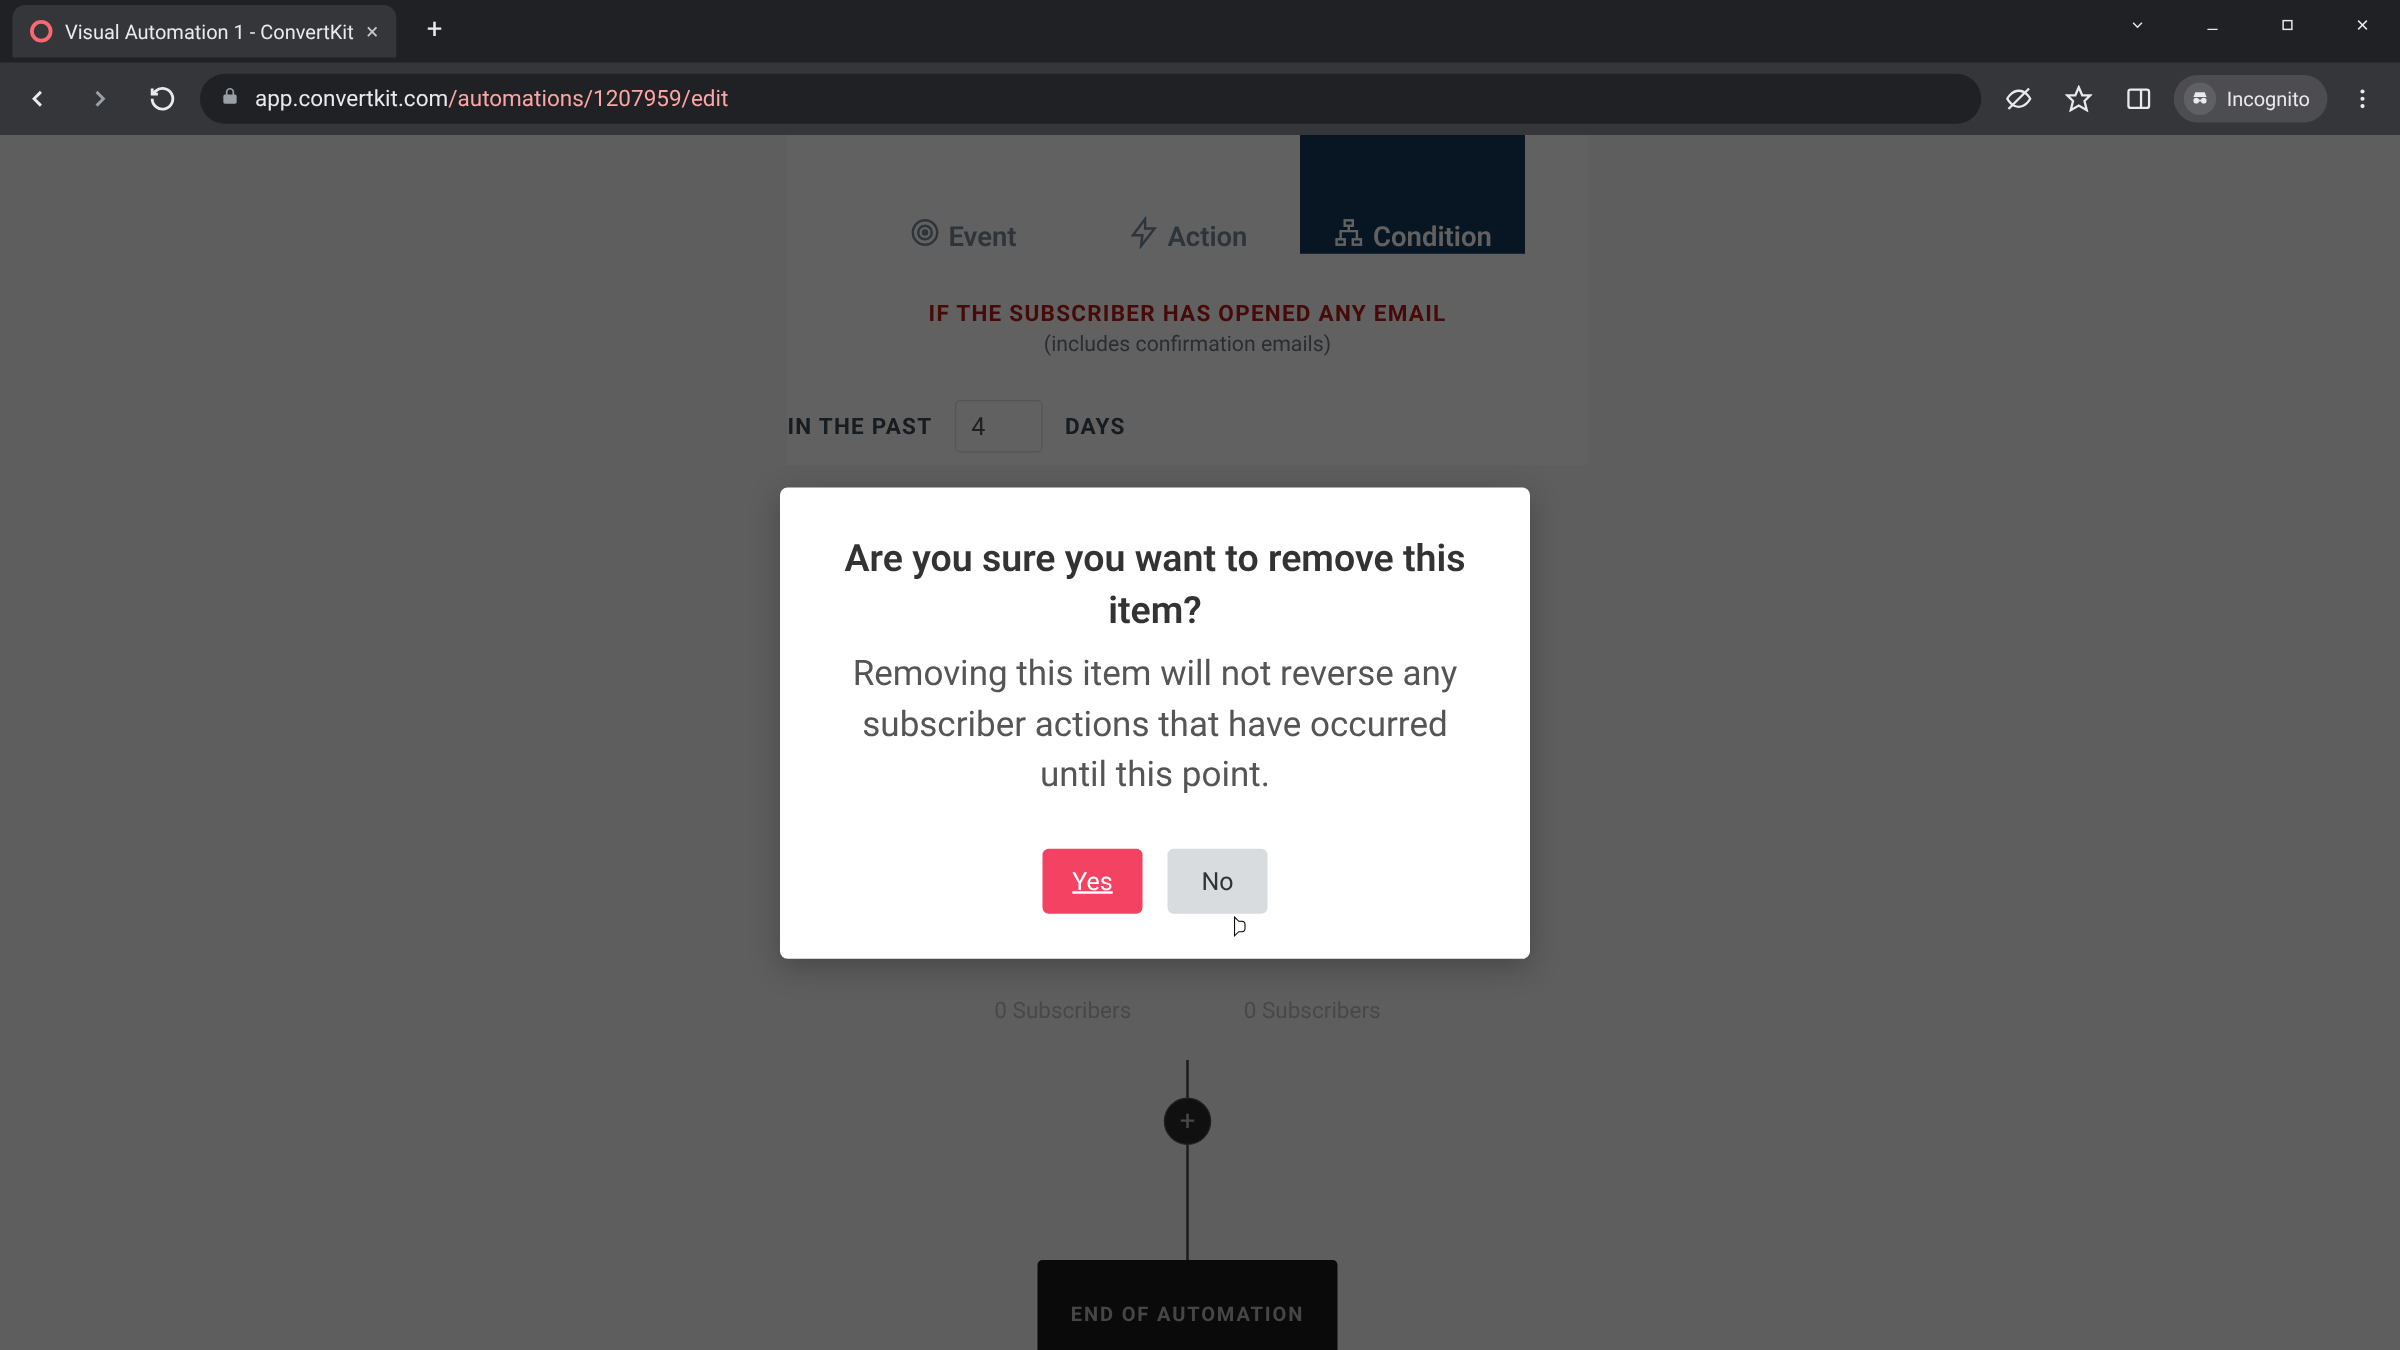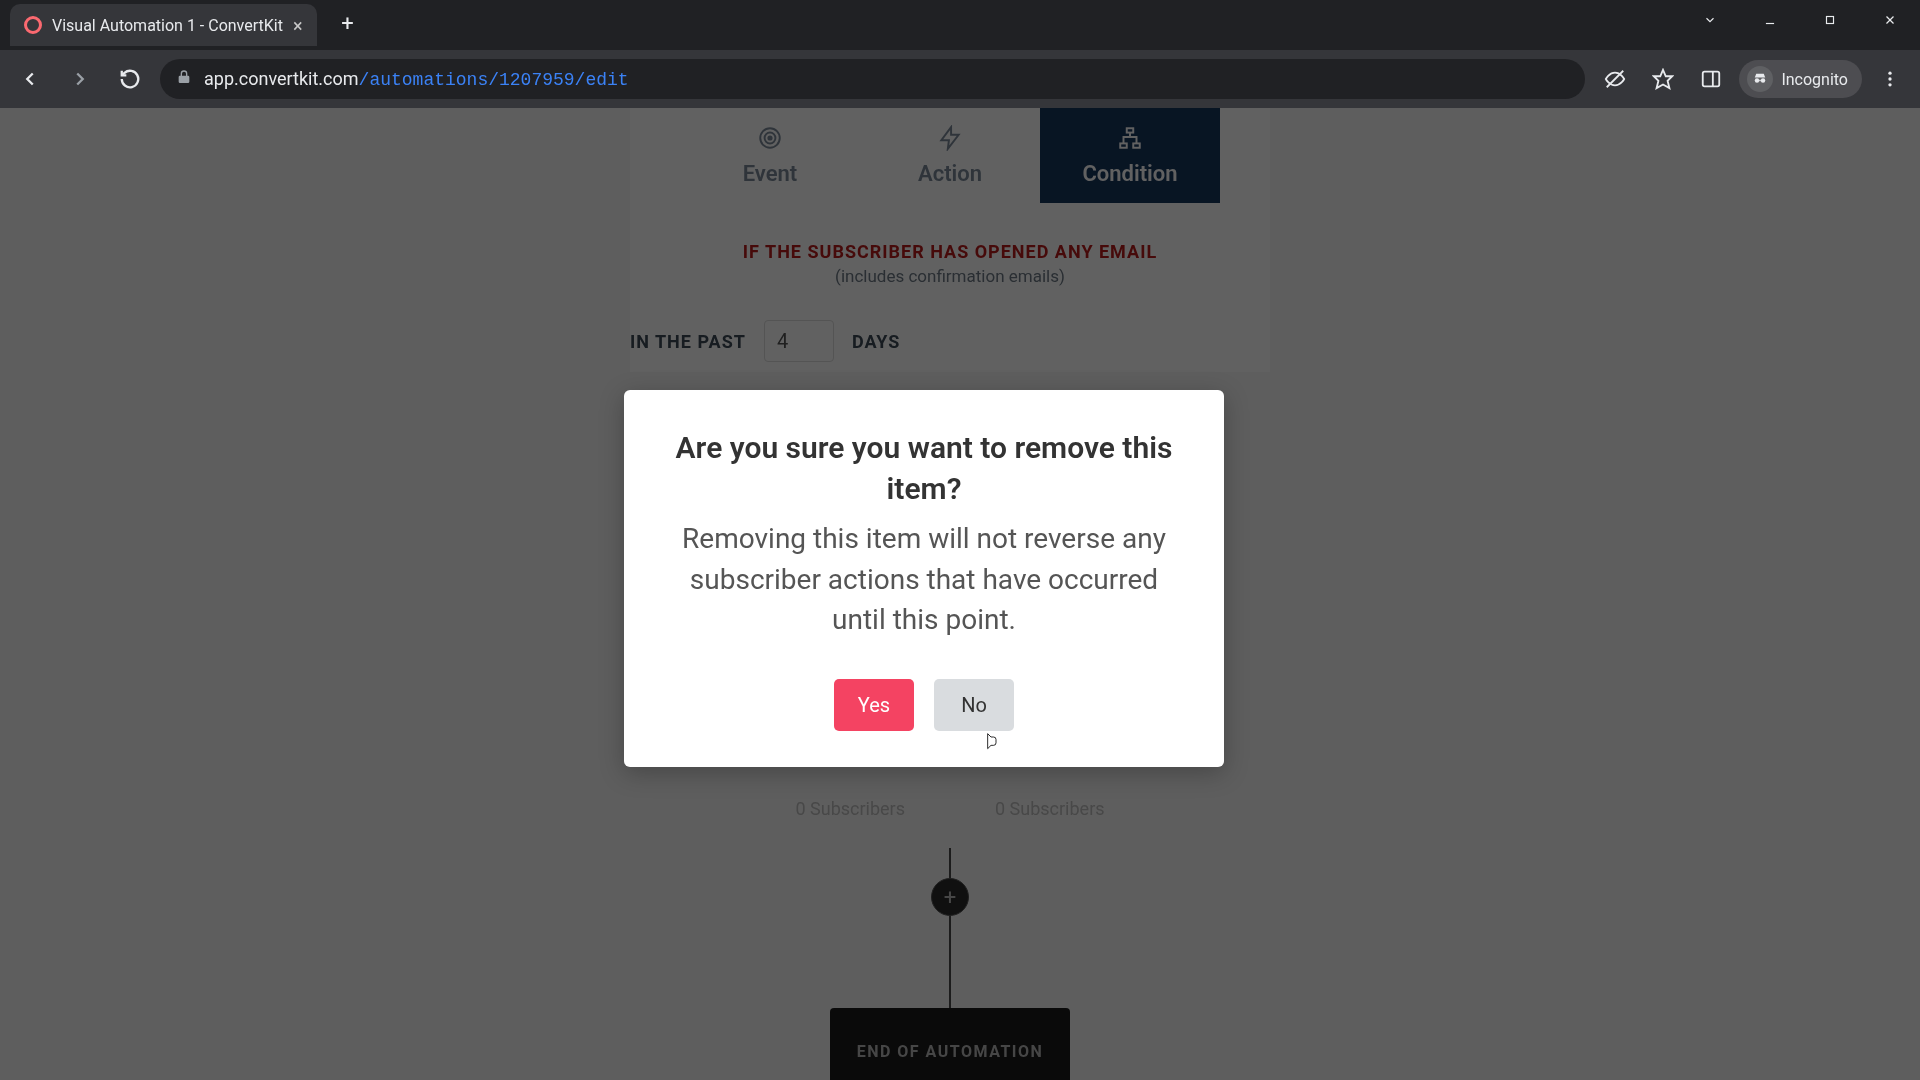--- a/index.html
+++ b/index.html
@@ -16,34 +16,34 @@
   .win-btn { width: 60px; height: 40px; display: flex; align-items: center; justify-content: center; color: #e8eaed; }
   .win-btn svg { width: 14px; height: 14px; }
 
   .addr-bar { background: #35363a; height: 58px; display: flex; align-items: center; padding: 0 10px; gap: 10px; }
   .nav-btn { width: 40px; height: 40px; display: flex; align-items: center; justify-content: center; color: #9aa0a6; border-radius: 50%; }
   .nav-btn.active { color: #e8eaed; }
   .url-box { flex: 1; background: #202124; height: 40px; border-radius: 20px; display: flex; align-items: center; padding: 0 16px; gap: 12px; color: #e8eaed; }
   .lock { color: #9aa0a6; }
   .url-text { font-size: 18px; color: #e8eaed; }
   .url-text .domain { color: #e8eaed; }
-  .url-text .path { color: #3b82f6; font-family: Liberation Mono, monospace; }
+  .url-text .path { color: #fca5a5; }
   .right-icons { display: flex; align-items: center; gap: 8px; }
   .right-icons .ic { width: 40px; height: 40px; display: flex; align-items: center; justify-content: center; color: #e8eaed; }
   .incognito-chip { display: flex; align-items: center; gap: 8px; background: #4d4d51; color: #e8eaed; border-radius: 20px; padding: 6px 14px 6px 8px; }
   .incognito-chip .glasses { width: 26px; height: 26px; border-radius: 50%; background: #5f6063; display:flex; align-items:center; justify-content:center; }
 
   
   .viewport { position: relative; width: 100%; height: calc(100% - 108px); background: #f7f7f7; }
   .overlay { position: absolute; inset: 0; background: rgba(0,0,0,0.62); }
 
   
   .panel { position: absolute; left: 630px; top: 0; width: 640px; background: #fff; padding-bottom: 10px; }
   .step-tabs { display: flex; justify-content: center; gap: 0; }
-  .step-tab { width: 180px; height: 95px; display: flex; flex-direction: column; align-items: center; justify-content: center; gap: 6px; color: #7b8a9a; }
+  .step-tab { width: 180px; height: 95px; display: flex; flex-direction: row; align-items: flex-end; justify-content: center; gap: 6px; color: #7b8a9a; }
   .step-tab.active { background: #17375e; color: #fff; }
   .step-icon svg { width: 26px; height: 26px; }
   .step-label { font-size: 22px; font-weight: 600; }
   .cond-text { text-align: center; margin-top: 38px; }
   .cond-text .line1 { font-size: 18px; font-weight: 700; letter-spacing: 1px; color: #b91c1c; text-transform: uppercase; }
   .cond-text .line2 { font-size: 17px; color: #6e7a86; margin-top: 4px; }
   .days-row { display: flex; align-items: center; gap: 18px; margin-top: 34px; }
   .days-row .lbl { font-size: 18px; font-weight: 700; letter-spacing: 1px; color: #3d4a57; text-transform: uppercase; }
   .days-row input { width: 70px; height: 42px; border: 1px solid #dcdcdc; border-radius: 4px; font-size: 20px; padding: 0 12px; color: #555; }
 
@@ -56,21 +56,21 @@
   .plus-btn { position: absolute; left: 931px; top: 770px; width: 38px; height: 38px; border-radius: 50%; background: #2c2c2c; border: 1px solid #555; display: flex; align-items: center; justify-content: center; color: #bbb; font-size: 22px; }
 
   .end-box { position: absolute; left: 830px; top: 900px; width: 240px; height: 86px; background: #1c1c1c; display: flex; align-items: center; justify-content: center; color: #b9b9b9; font-size: 16px; font-weight: 700; letter-spacing: 1.5px; border-radius: 4px; }
 
   
   .modal { position: absolute; left: 624px; top: 282px; width: 600px; background: #fff; border-radius: 6px; padding: 38px 36px 36px; box-shadow: 0 6px 24px rgba(0,0,0,0.25); text-align: center; }
   .modal h2 { font-size: 30px; font-weight: 600; color: #333; line-height: 1.35; }
   .modal p { font-size: 28px; color: #555; margin-top: 10px; line-height: 1.45; }
   .modal-actions { display: flex; justify-content: center; gap: 20px; margin-top: 38px; }
   .btn { min-width: 80px; padding: 14px 22px; border-radius: 5px; font-size: 20px; border: none; cursor: pointer; }
-  .btn-yes { background: #f44362; color: #fff; }
+  .btn-yes { background: #f44362; color: #fff; text-decoration: underline; }
   .btn-no { background: #d9dcdf; color: #333; }
 
   .cursor { position: absolute; left: 981px; top: 622px; pointer-events: none; }
   .cursor svg { width: 20px; height: 24px; }
 </style>
 </head>
 <body>
 
 <div class="browser-top">
   <div class="tab">

